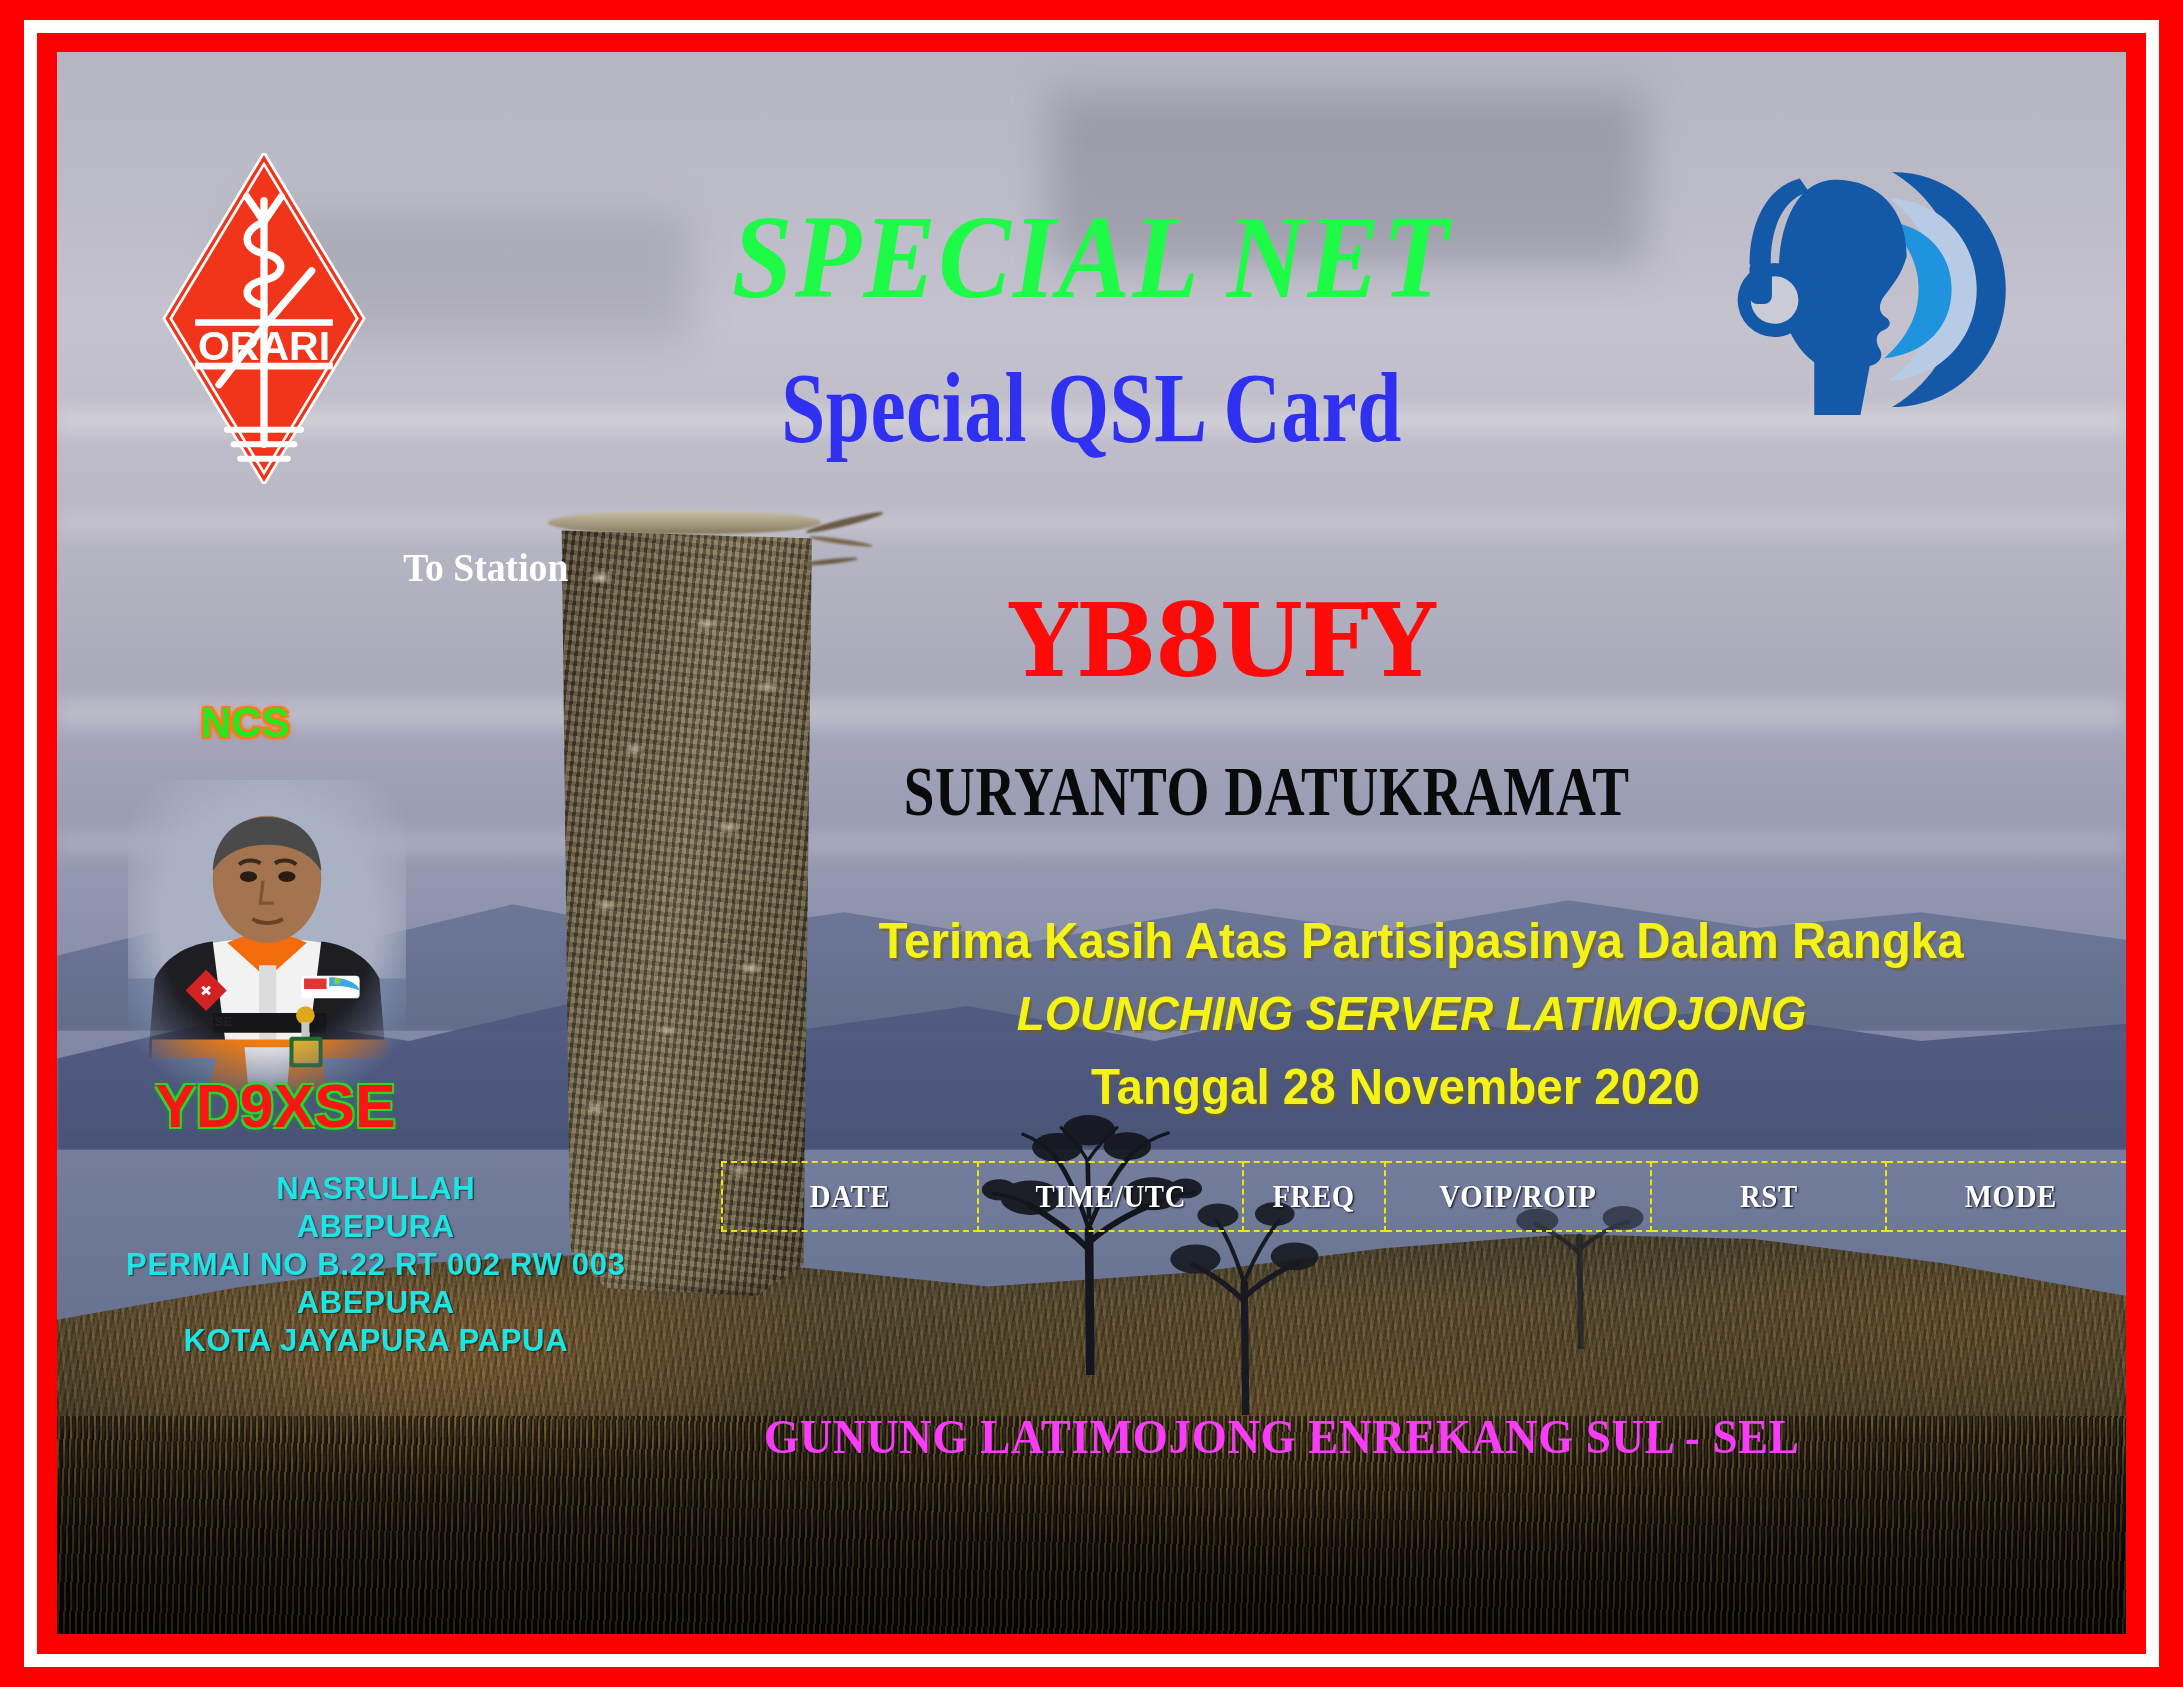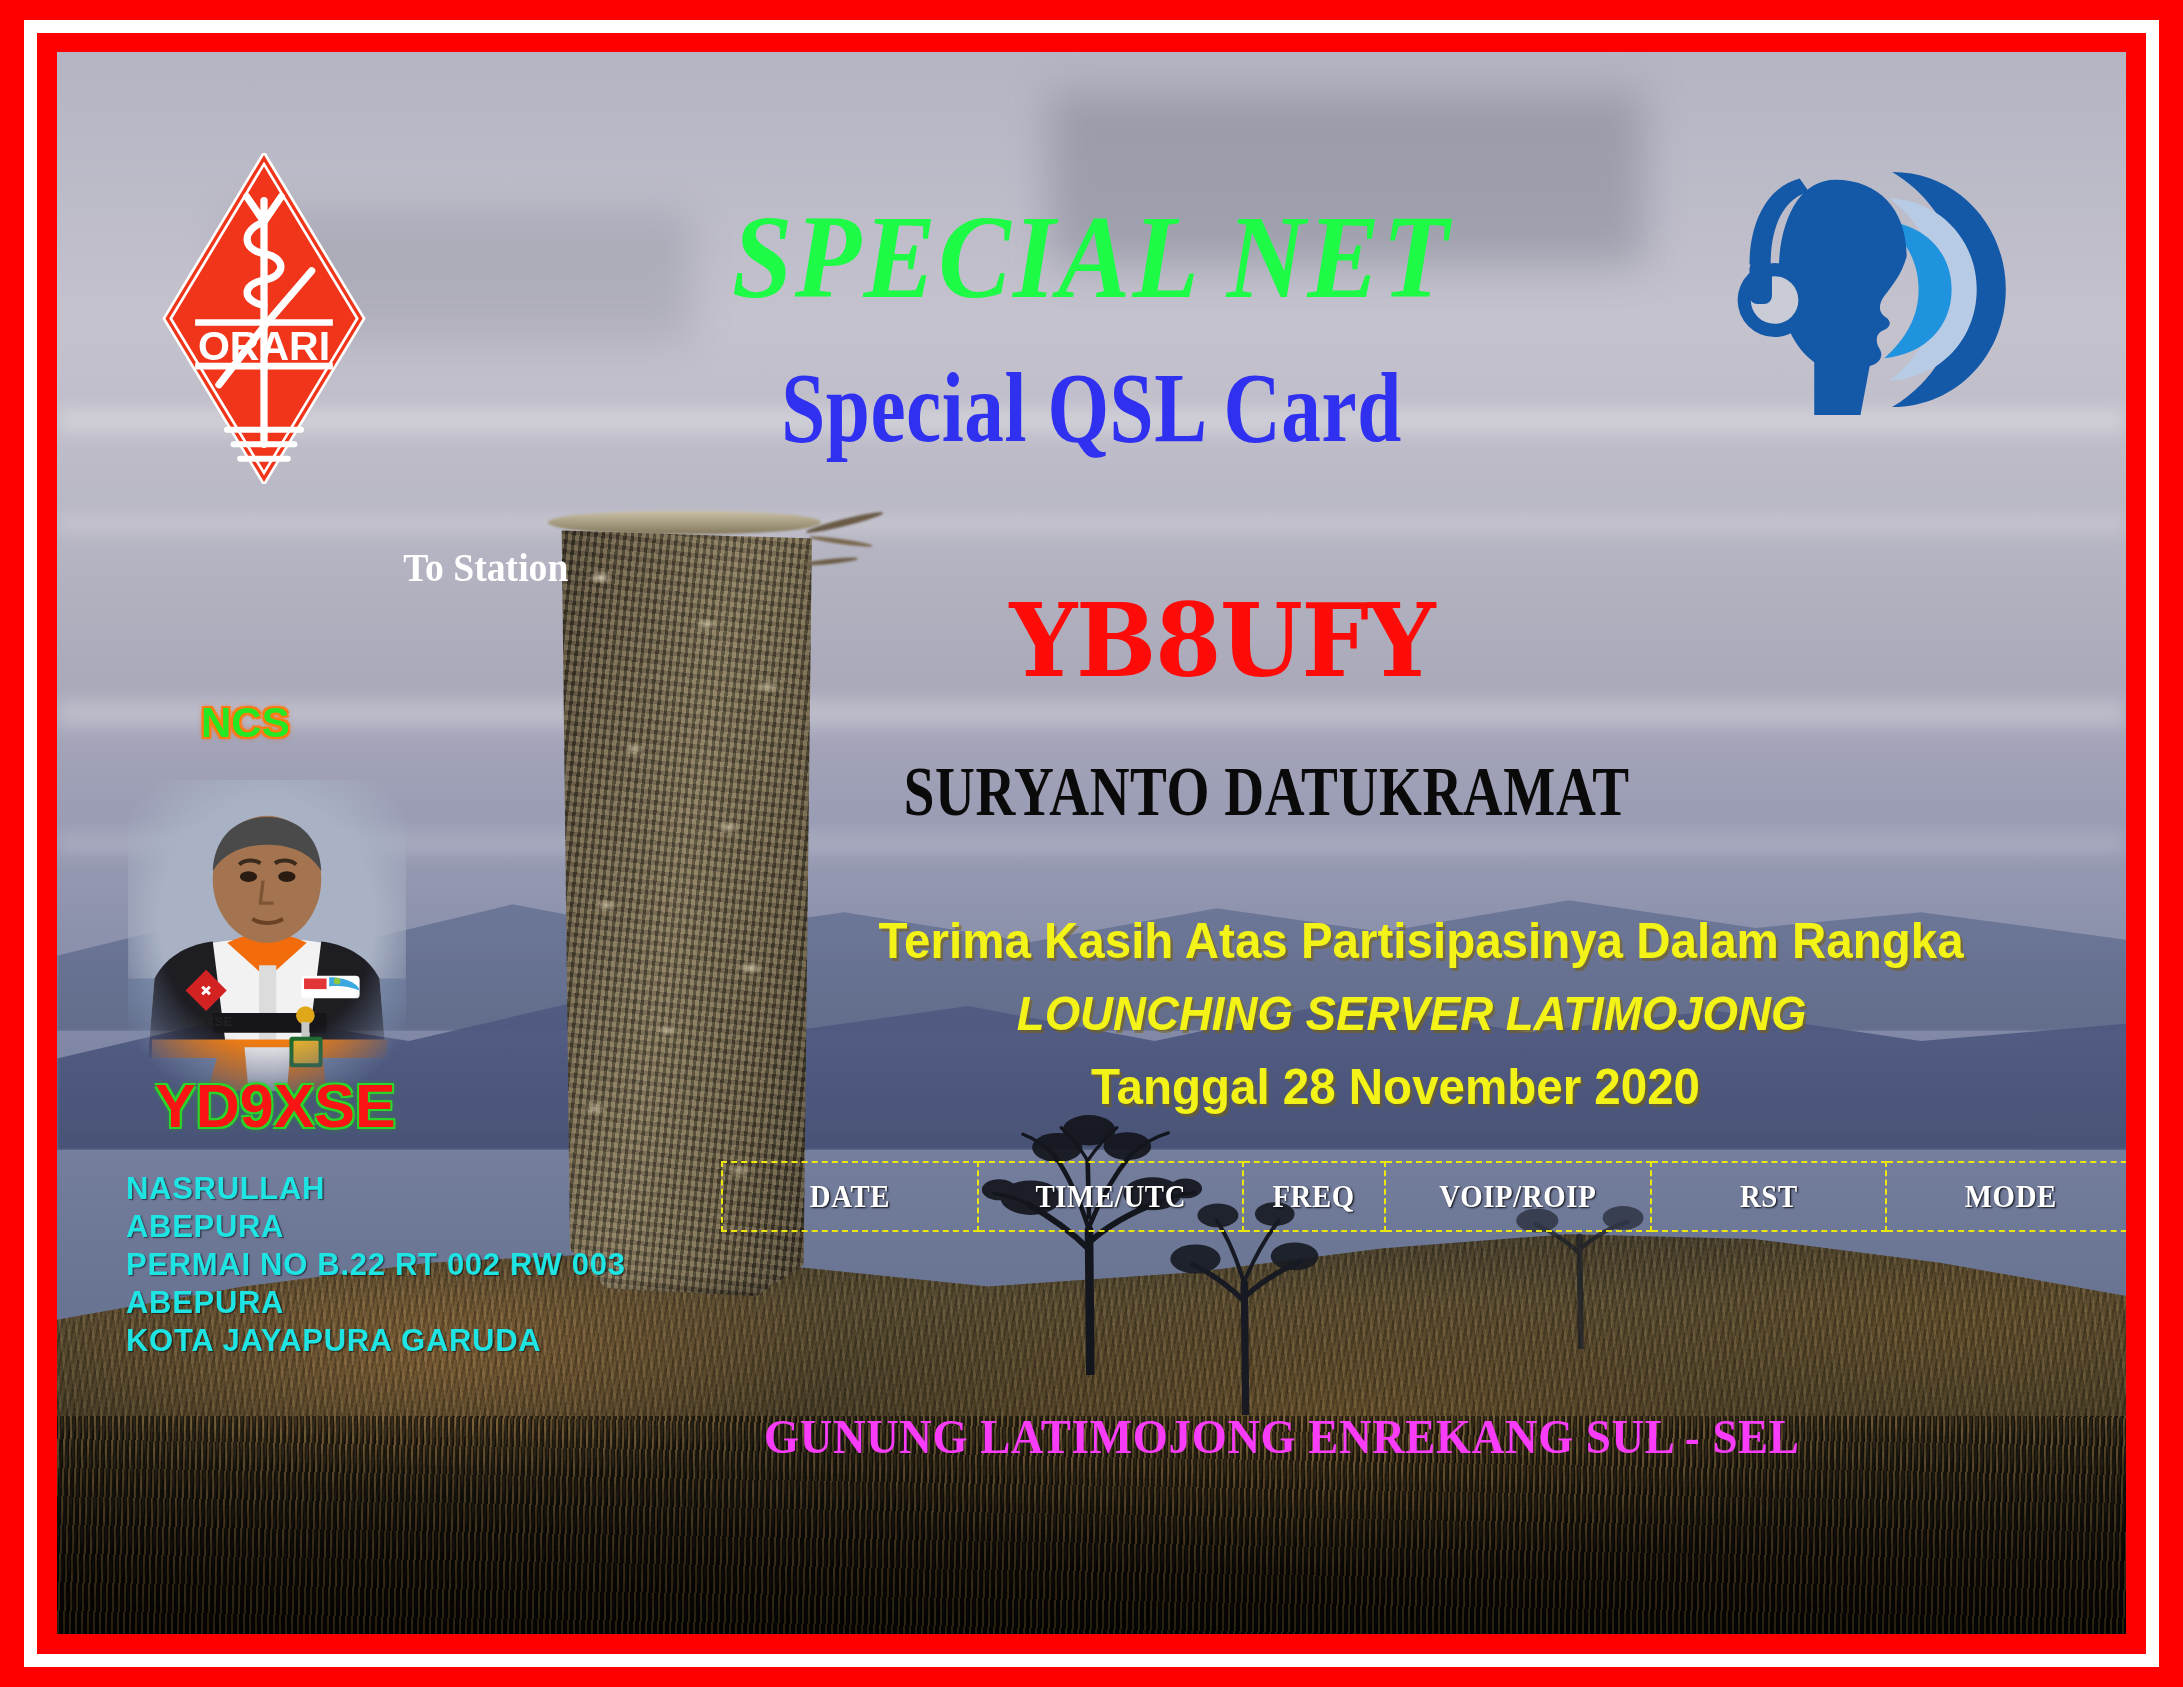--- a/index.html
+++ b/index.html
@@ -96,21 +96,21 @@
     font-family:"Liberation Sans",sans-serif;
     text-shadow:-2px -2px 0 #ff7a12,2px -2px 0 #ff7a12,-2px 2px 0 #ff7a12,2px 2px 0 #ff7a12,0 0 6.6px #ff5a00;}
   .yd{left:98px;top:1019px;font-size:61px;font-weight:700;color:#fb1414;
     font-family:"Liberation Sans",sans-serif;
     text-shadow:-2px -2px 0 #2ad62a,2px -2px 0 #2ad62a,-2px 2px 0 #2ad62a,2px 2px 0 #2ad62a,0 0 6.6px #16b416;}
 
   .portrait{position:absolute;left:71px;top:728px;width:278px;height:311px;}
 
   .addr{position:absolute;left:69px;top:1118px;font-size:31px;font-weight:700;line-height:38px;
     color:#1fe4e4;font-family:"Liberation Sans",sans-serif;letter-spacing:0.7px;
-    text-shadow:1.3px 1.3px 1.3px rgba(0,0,0,.55);}
+    text-shadow:1.3px 1.3px 1.3px rgba(0,0,0,.55);text-align:center;}
 
   .gunung{left:662px;top:1356px;font-size:49px;font-weight:700;color:#f93cf9;
     font-family:"Liberation Serif",serif;transform:scaleX(.92);letter-spacing:0.7px;}
 
   
   .qsotable{position:absolute;left:664px;top:1109px;width:1416px;border-collapse:collapse;padding-left:36px;}
   .qsotable td{border:2px dashed #ece60d;color:#ffffff;text-align:center;vertical-align:middle;
     font-family:"Liberation Serif",serif;font-weight:700;
     text-shadow:1.3px 1.3px 2px rgba(0,0,0,.85);}
   .qsotable tr.hdr td{height:65px;font-size:32px;letter-spacing:0.7px;transform:scaleX(.9);}
@@ -312,21 +312,21 @@
       </g>
     </svg>
 
     <div class="t yd">YD9XSE</div>
 
     <div class="addr">
       <div>NASRULLAH</div>
       <div>ABEPURA</div>
       <div>PERMAI NO B.22 RT 002 RW 003</div>
       <div>ABEPURA</div>
-      <div>KOTA JAYAPURA GARUDA</div>
+      <div>KOTA JAYAPURA PAPUA</div>
     </div>
 
     <table class="qsotable">
       <tbody>
           <tr class="hdr">
         <td class="c0">DATE</td>
         <td class="c1">TIME/UTC</td>
         <td class="c2">FREQ</td>
         <td class="c3">VOIP/ROIP</td>
         <td class="c4">RST</td>

